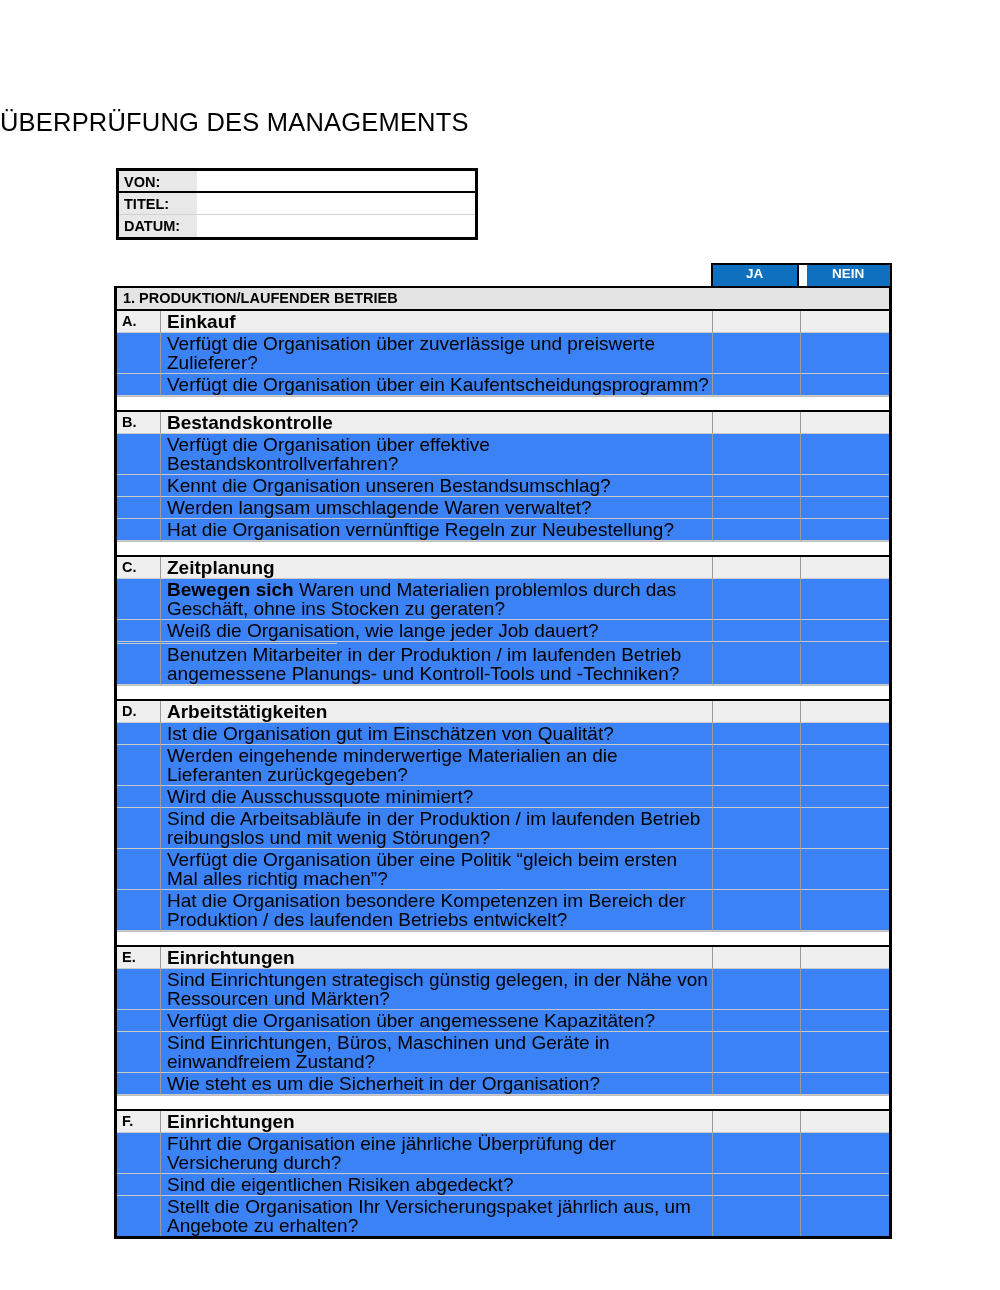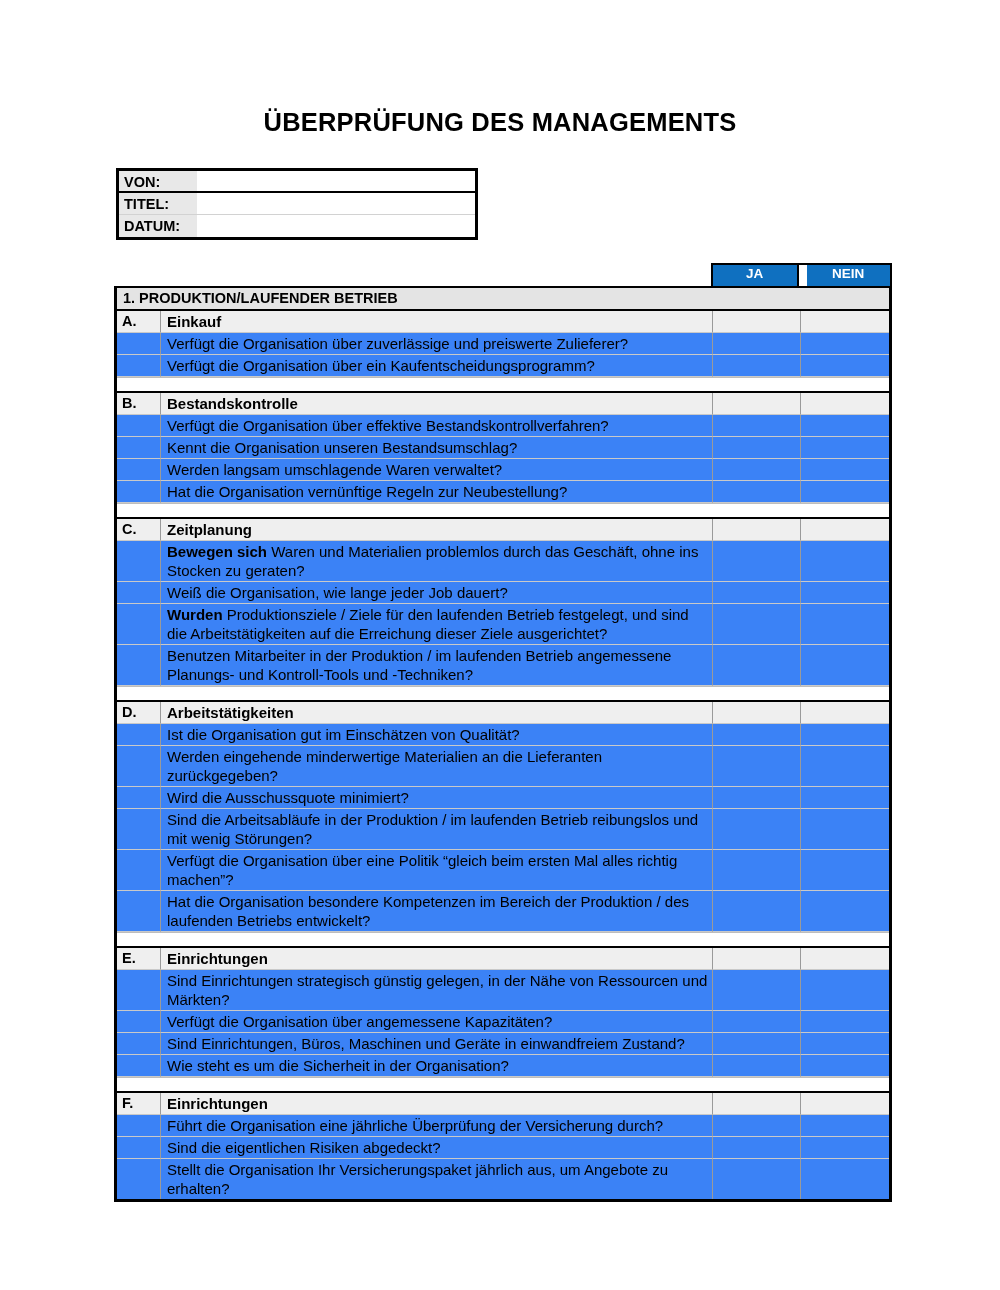--- a/index.html
+++ b/index.html
@@ -22,23 +22,23 @@
     height: 1290px;
     box-sizing: border-box;
   }
 
   
   .doc-title {
     position: absolute;
     left: 0;
     top: 108px;
     width: 1000px;
-    text-align: center;
+    text-align: left;
     font-size: 25.5px;
-    font-weight: bold;
+    font-weight: normal;
     letter-spacing: 0.2px;
   }
 
   
   .info-box {
     position: absolute;
     left: 116px;
     top: 168px;
     width: 362px;
     border: 3px solid #000000;
@@ -155,21 +155,21 @@
     font-size: 14.5px;
     line-height: 19px;
     padding-left: 5px;
     padding-top: 1px;
   }
   .c-text {
     flex: 1 1 auto;
     box-sizing: border-box;
     border-right: 1px solid #9a9a9a;
     border-bottom: 1px solid #c9c9c9;
-    font-size: 15px;
+    font-size: 19px;
     line-height: 19px;
     padding-left: 6px;
     padding-top: 1px;
     padding-bottom: 1px;
   }
   .c-ja, .c-nein {
     width: 88px;
     min-width: 88px;
     box-sizing: border-box;
     border-bottom: 1px solid #c9c9c9;
@@ -288,21 +288,20 @@
         <div class="c-nein"></div>
       </div>
       <div class="row question">
         <div class="c-letter"></div>
         <div class="c-text">Weiß die Organisation, wie lange jeder Job dauert?</div>
         <div class="c-ja"></div>
         <div class="c-nein"></div>
       </div>
       <div class="row question">
         <div class="c-letter"></div>
-        <div class="c-text"><span class="q-strong">Wurden</span> Produktionsziele / Ziele für den laufenden Betrieb festgelegt, und sind die Arbeitstätigkeiten auf die Erreichung dieser Ziele ausgerichtet?</div>
         <div class="c-ja"></div>
         <div class="c-nein"></div>
       </div>
       <div class="row question">
         <div class="c-letter"></div>
         <div class="c-text">Benutzen Mitarbeiter in der Produktion / im laufenden Betrieb angemessene Planungs- und Kontroll-Tools und -Techniken?</div>
         <div class="c-ja"></div>
         <div class="c-nein"></div>
       </div>
       <div class="row spacer">

